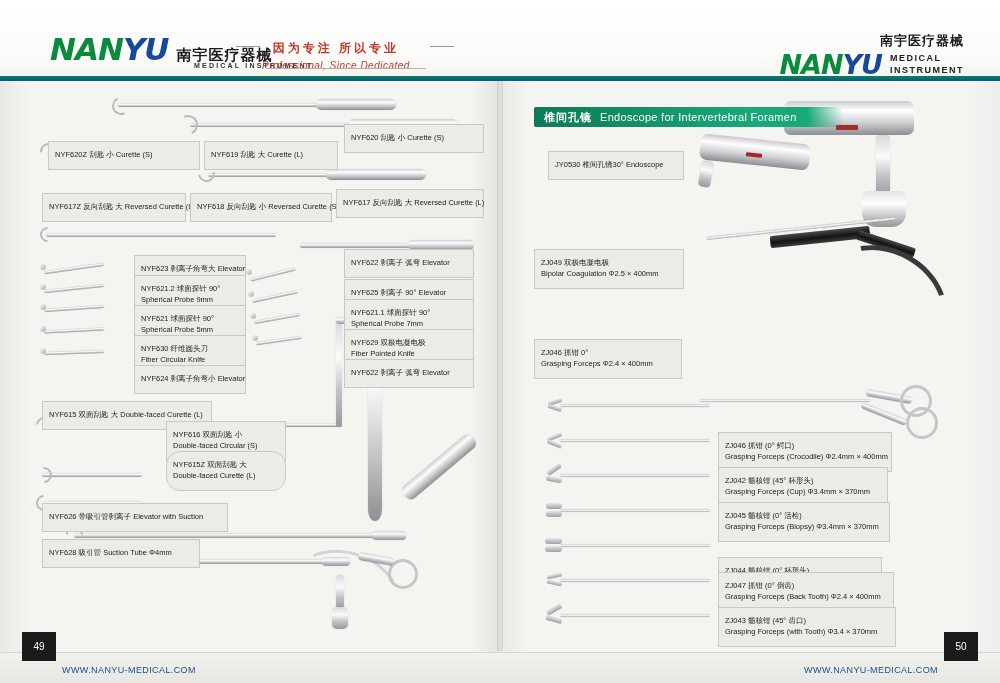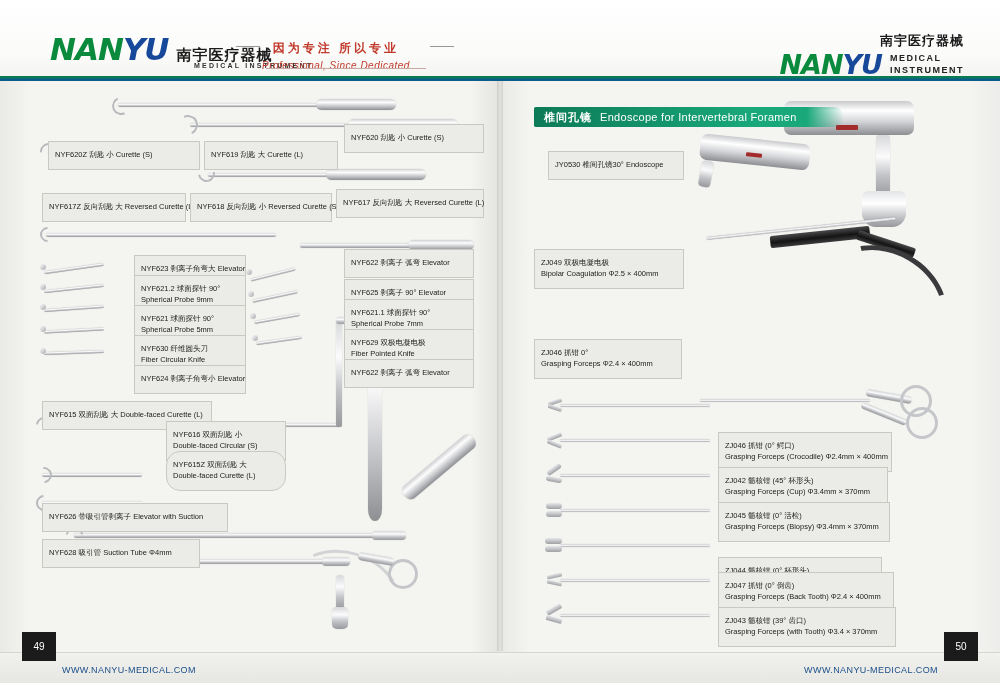--- a/index.html
+++ b/index.html
@@ -443,21 +443,21 @@
     </div>
     <div class="lbl" style="left:718px;top:476px;width:164px;">
       <span>ZJ044 髓核钳 (0°   杯形头)</span>
       <span class="ln2">Grasping Forceps (Cup)  Φ3.4 × 370mm</span>
     </div>
     <div class="lbl" style="left:718px;top:491px;width:176px;">
       <span>ZJ047 抓钳 (0°   倒齿)</span>
       <span class="ln2">Grasping Forceps (Back Tooth)  Φ2.4 × 400mm</span>
     </div>
     <div class="lbl" style="left:718px;top:526px;width:178px;">
-      <span>ZJ043 髓核钳 (39°   齿口)</span>
+      <span>ZJ043 髓核钳 (45°   齿口)</span>
       <span class="ln2">Grasping Forceps (with Tooth) Φ3.4 × 370mm</span>
     </div>
 
   </div>
 
   <div class="footer">
     <div class="pagenum pn-left">49</div>
     <div class="foot-url fu-left">WWW.NANYU-MEDICAL.COM</div>
     <div class="foot-url fu-right">WWW.NANYU-MEDICAL.COM</div>
     <div class="pagenum pn-right">50</div>

